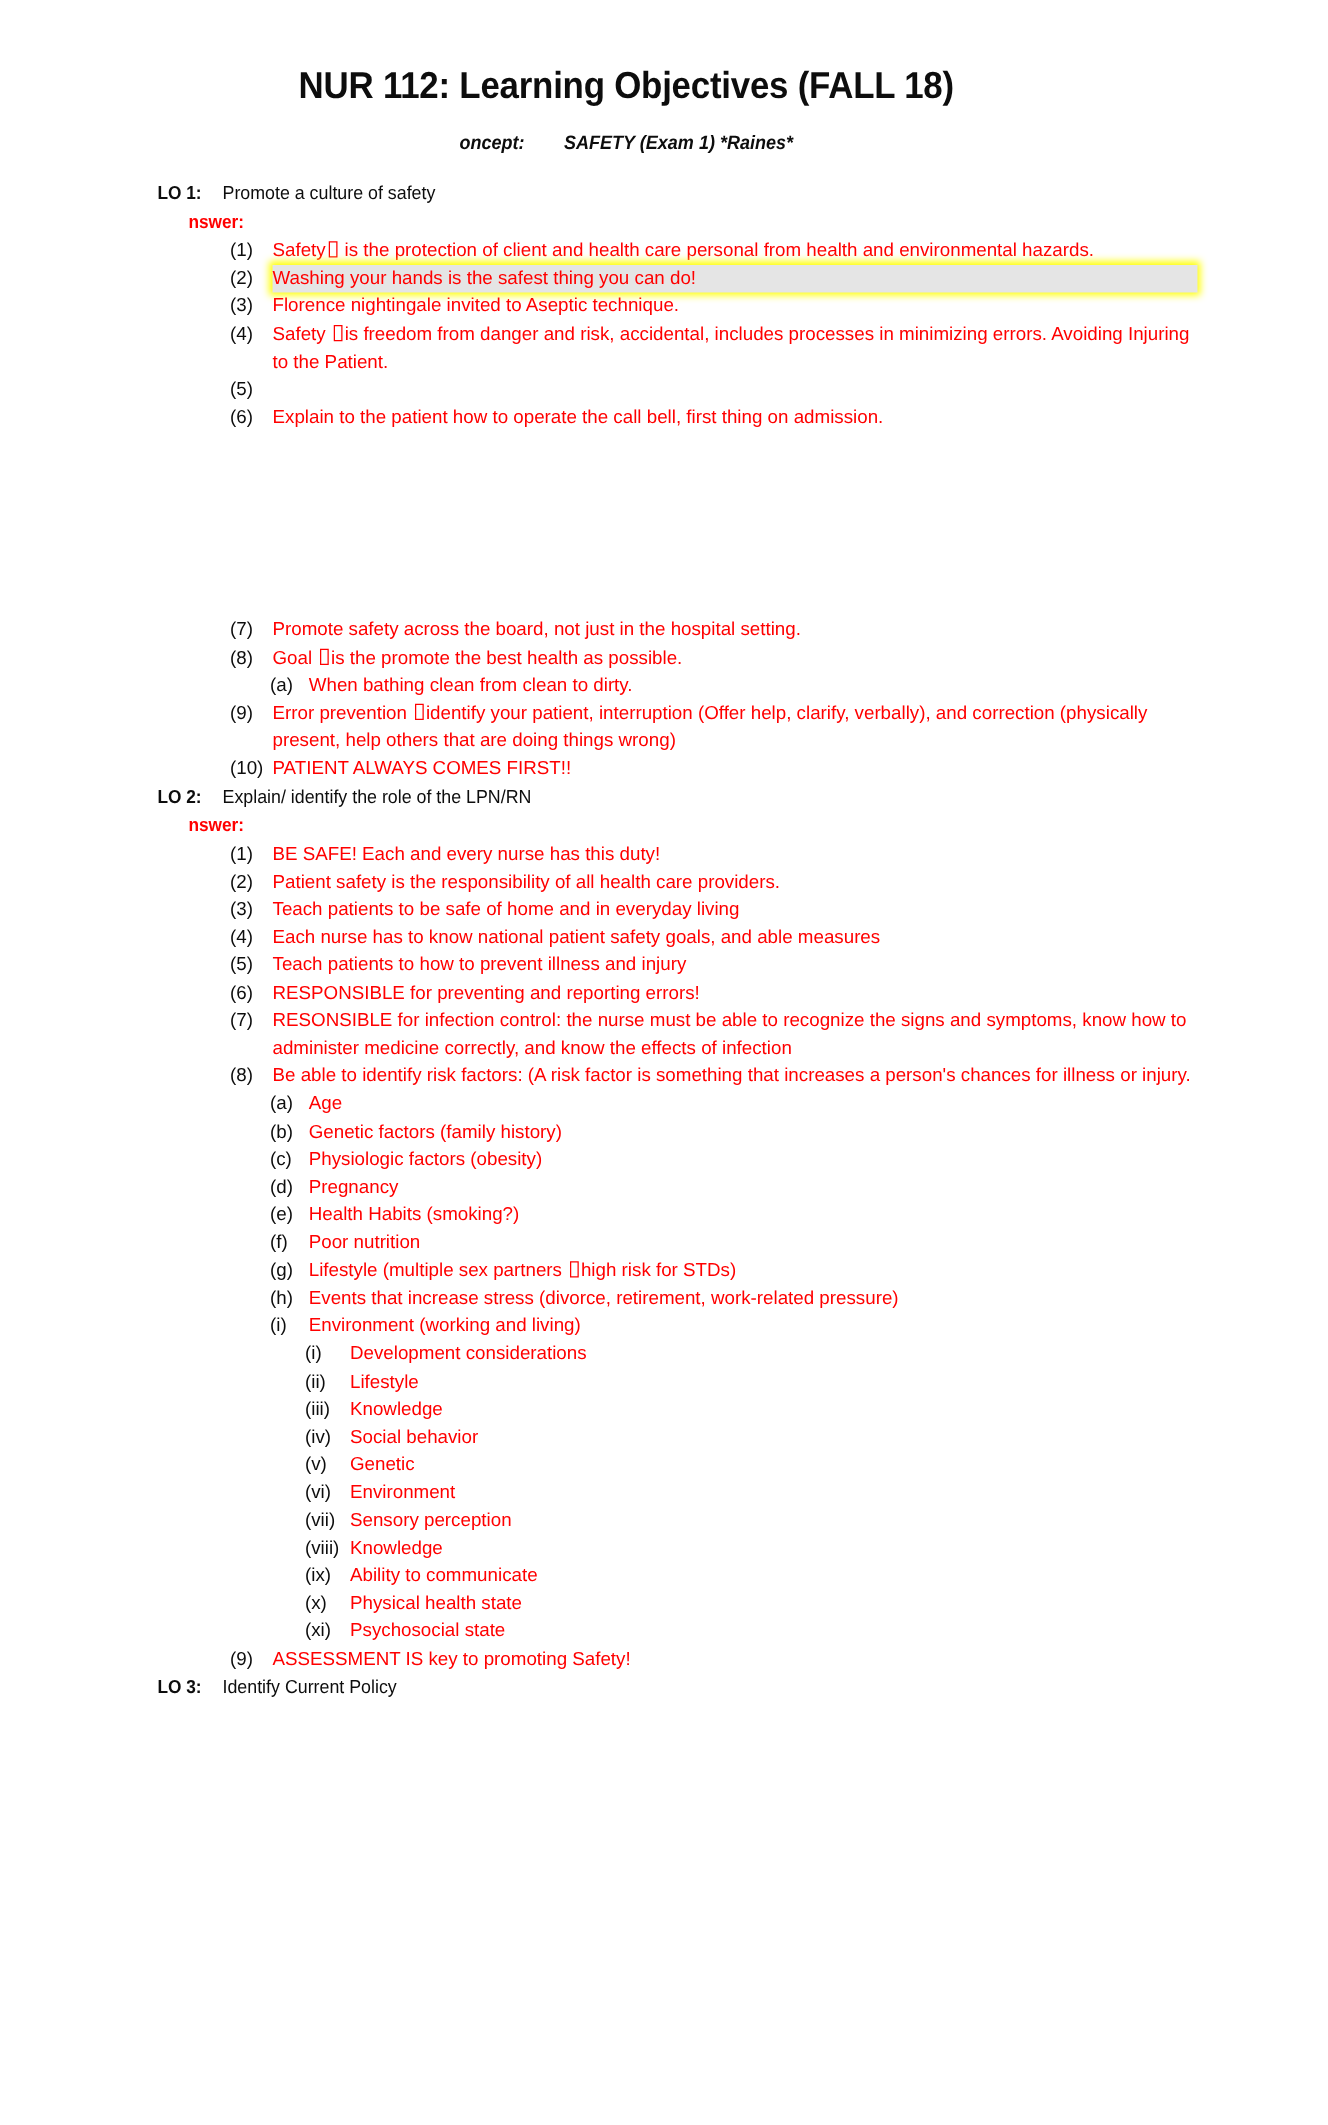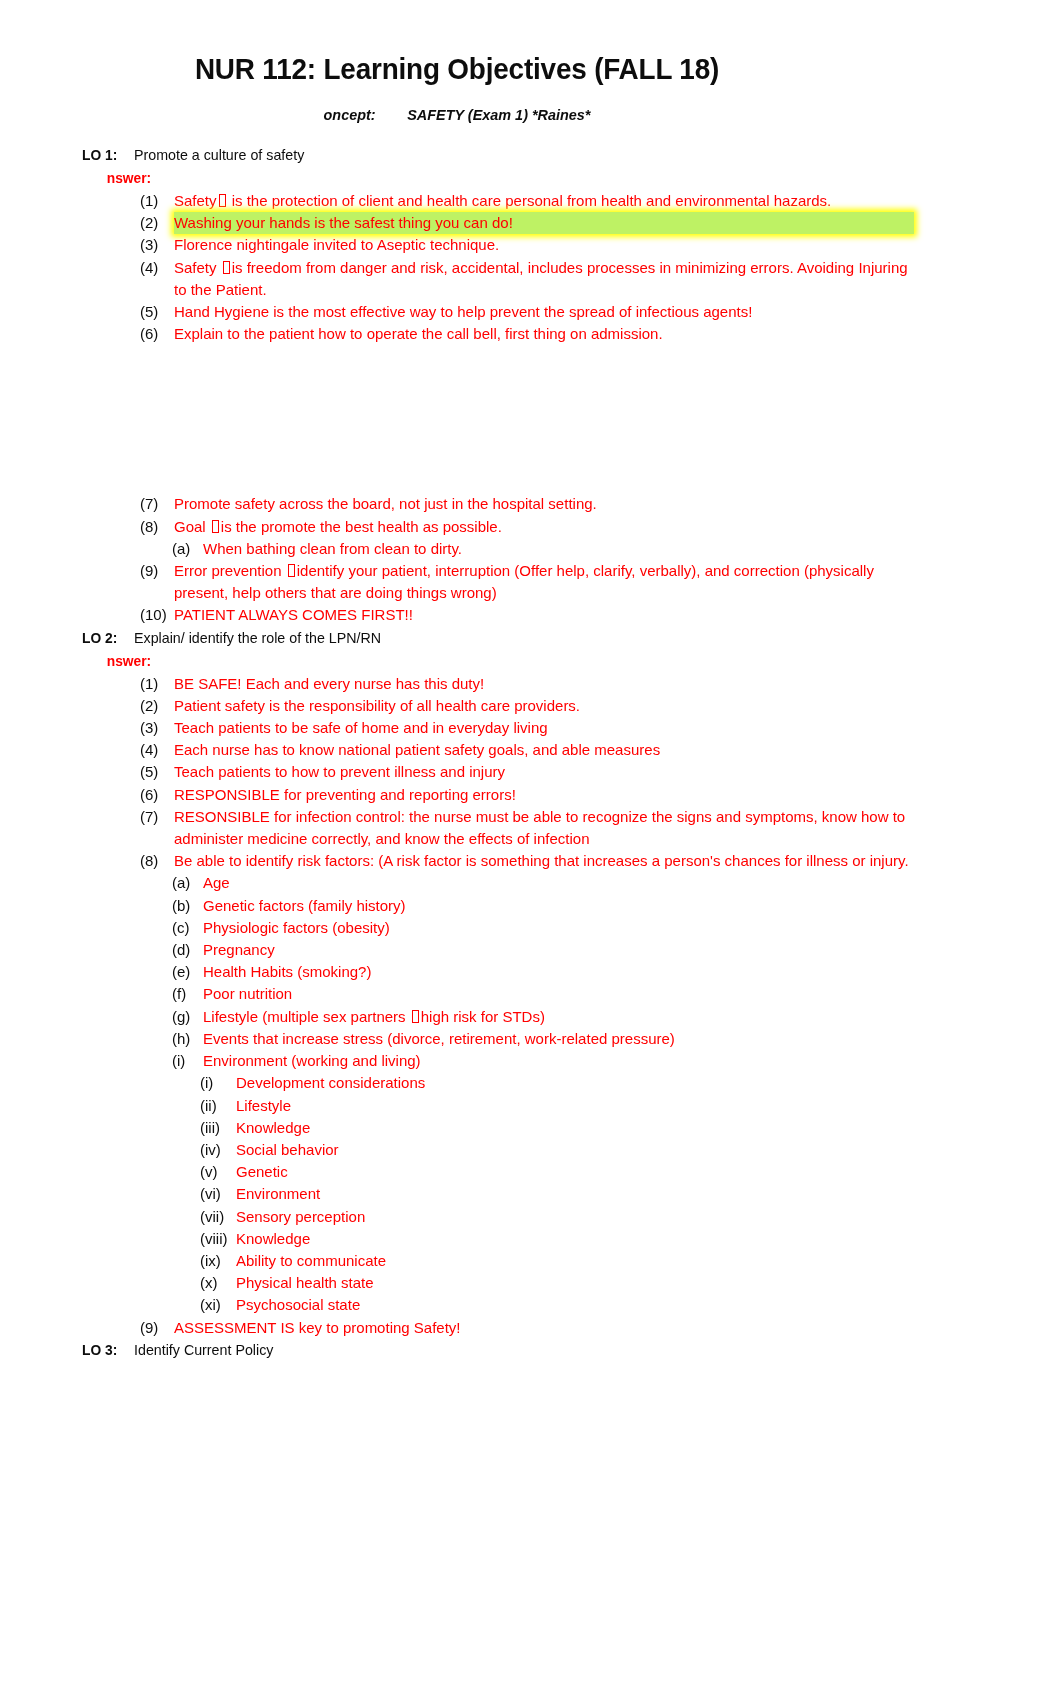--- a/index.html
+++ b/index.html
@@ -14,20 +14,21 @@
     color: #000000;
     position: relative;
     overflow: hidden;
   }
   .page {
     position: relative;
     width: 914px;
     height: 1700px;
     padding: 0;
     box-sizing: border-box;
+    margin-left: 44px;
   }
 
   
   .doc-title {
     text-align: center;
     font-family: "Liberation Sans", sans-serif;
     font-weight: bold;
     font-size: 30px;
     letter-spacing: -0.2px;
     color: #0d0d0d;
@@ -116,21 +117,21 @@
 
   
   .lvl2 { padding-left: 172px; }
   .lvl2 .marker { width: 31px; }
 
   
   .lvl3 { padding-left: 200px; }
   .lvl3 .marker { width: 36px; }
 
   .li.hl .body {
-    background: #bef264;
+    background: #e5e5e5;
     box-shadow: 0 0 6px 3px #FFFF00;
   }
 
   
   .tofu {
     display: inline-block;
     width: 7px;
     height: 13px;
     border: 1px solid currentColor;
     vertical-align: -1px;
@@ -173,21 +174,20 @@
       <li class="li lvl1">
         <span class="marker">(3)</span>
         <span class="body">Florence nightingale invited to Aseptic technique.</span>
       </li>
       <li class="li lvl1">
         <span class="marker">(4)</span>
         <span class="body">Safety <span class="tofu"></span>is freedom from danger and risk, accidental, includes processes in minimizing errors. Avoiding Injuring to the Patient.</span>
       </li>
       <li class="li lvl1">
         <span class="marker">(5)</span>
-        <span class="body">Hand Hygiene is the most effective way to help prevent the spread of infectious agents!</span>
       </li>
       <li class="li lvl1">
         <span class="marker">(6)</span>
         <span class="body">Explain to the patient how to operate the call bell, first thing on admission.</span>
       </li>
     </ul>
 
   <div class="gap-block"></div>
 
   <ul class="num-list" id="lo1-list2">

